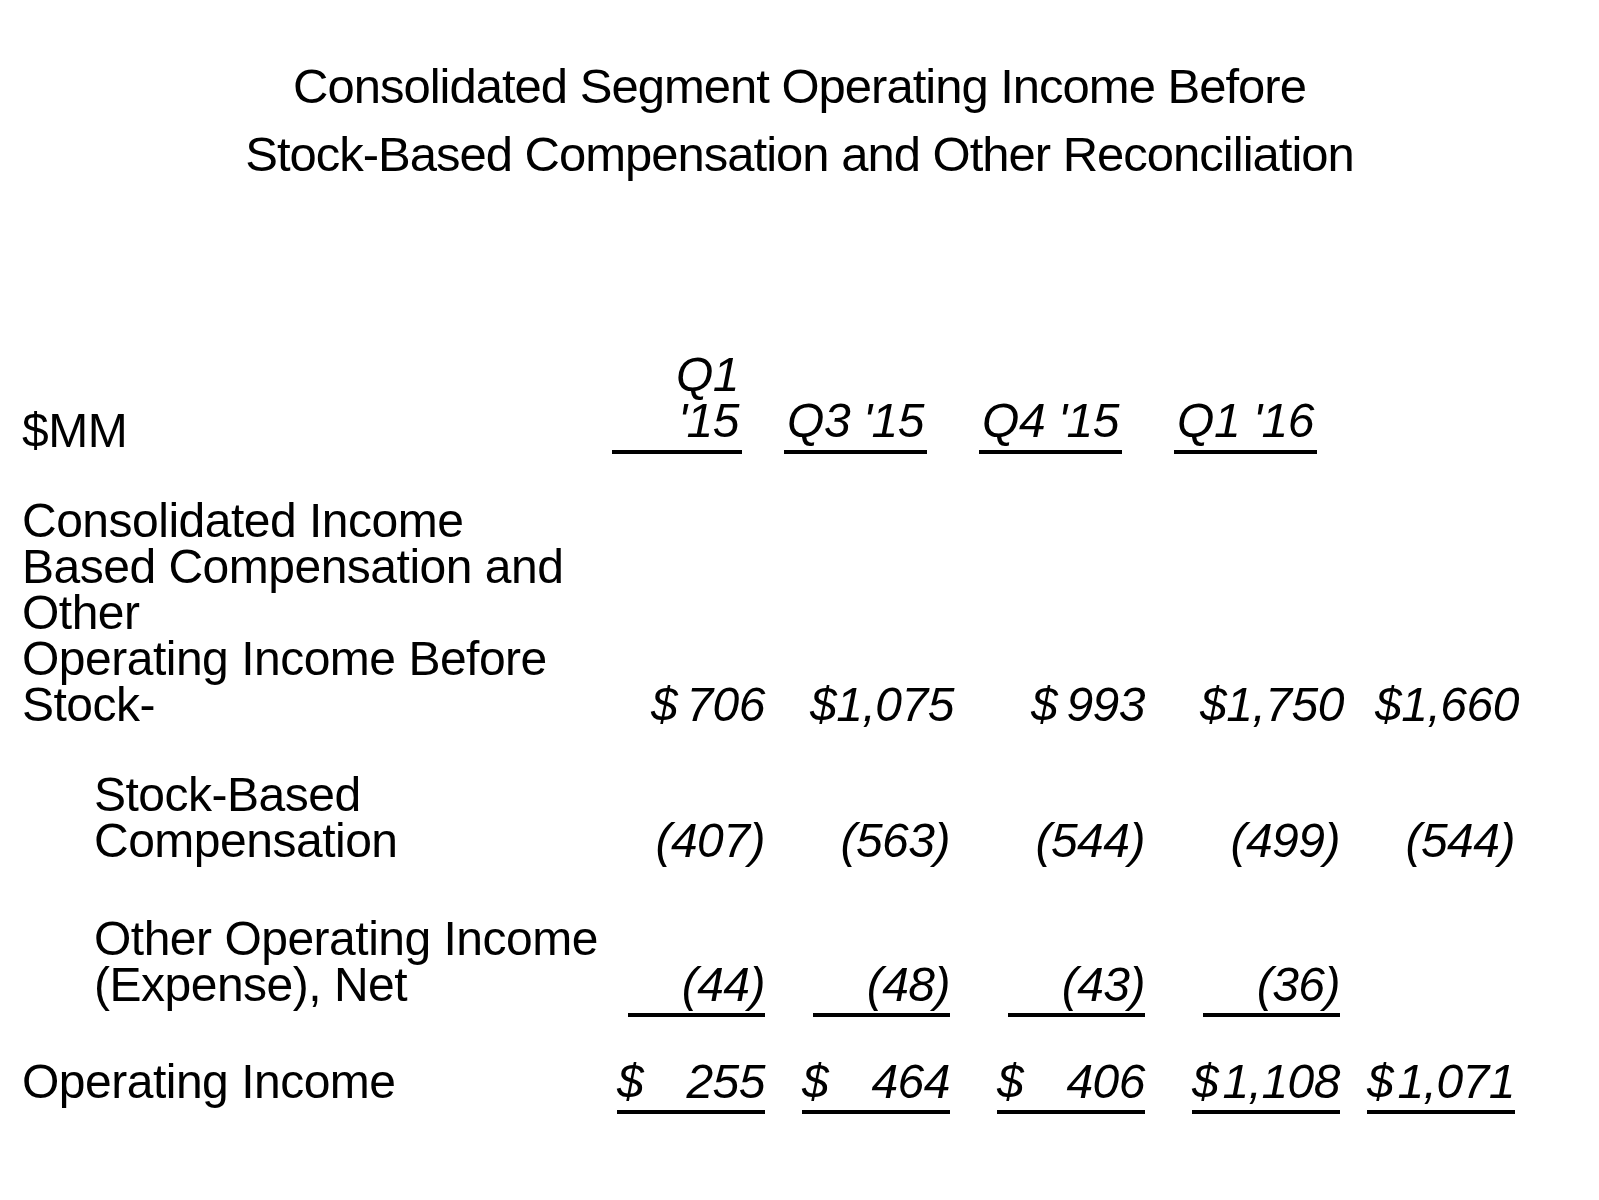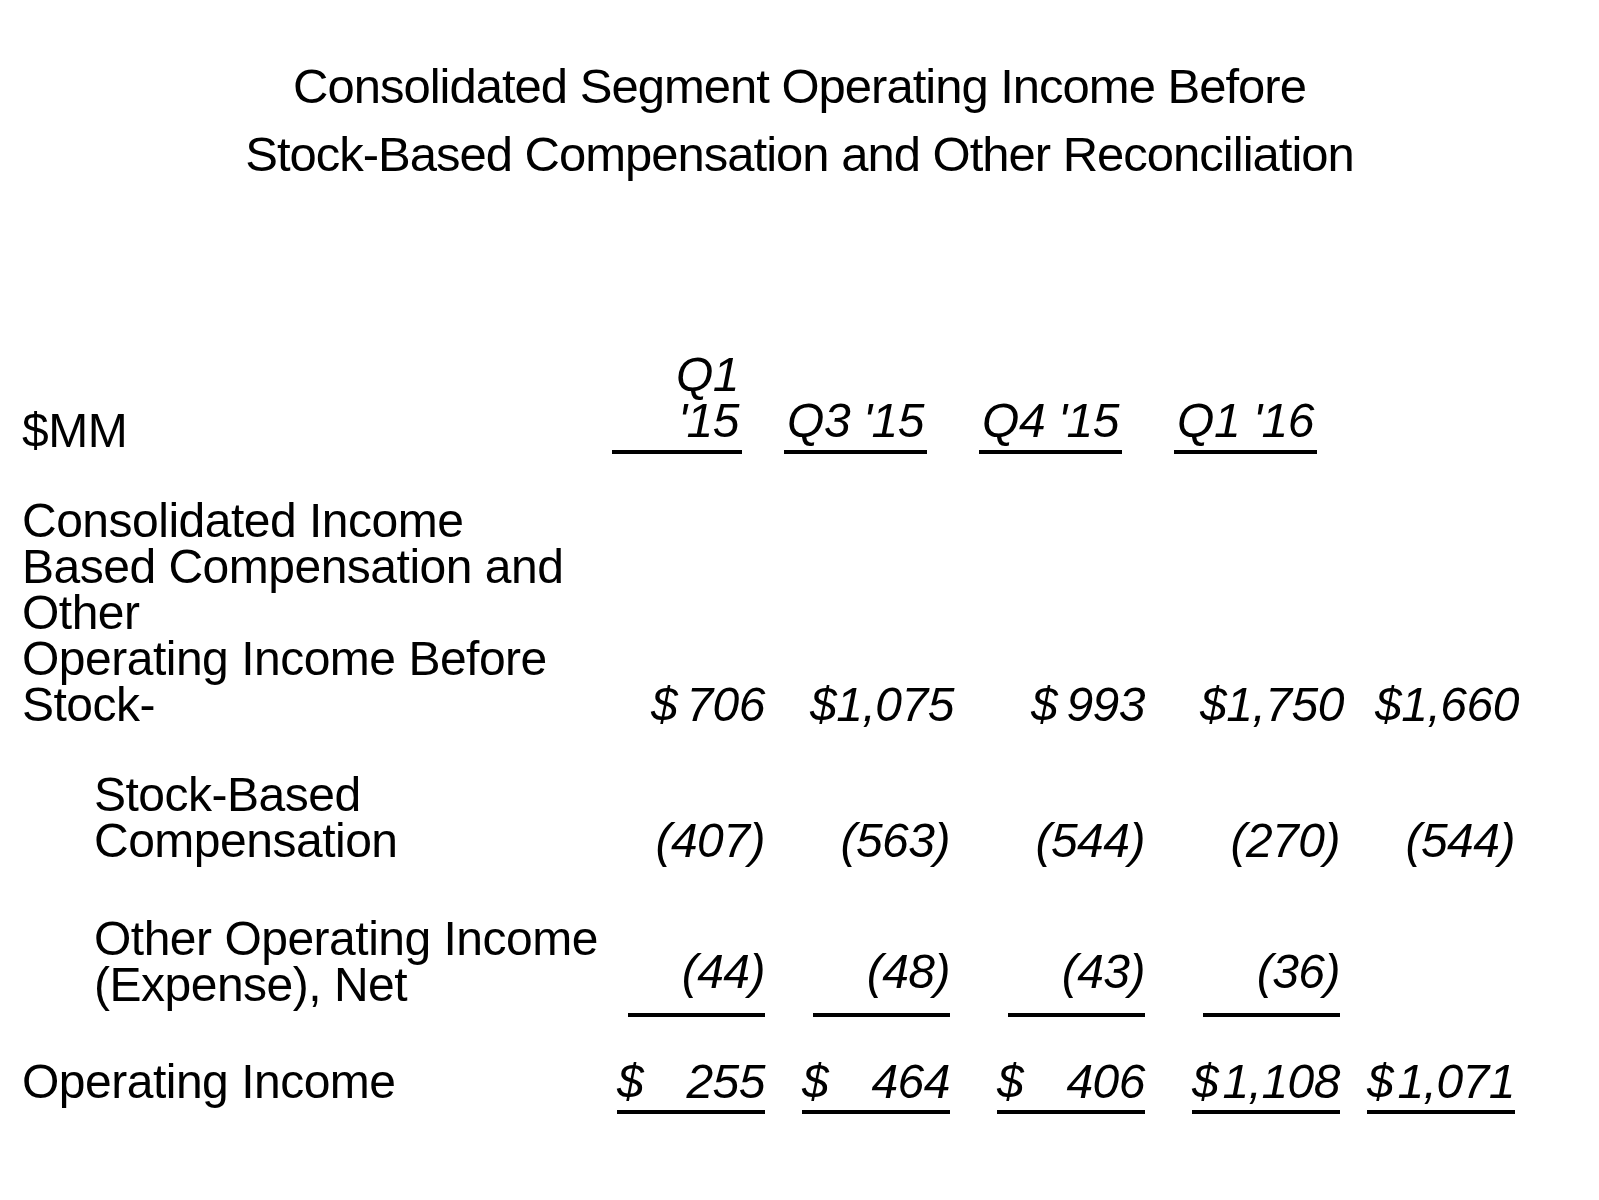--- a/index.html
+++ b/index.html
@@ -66,21 +66,21 @@
     width: 148px;
     border-bottom: 4px solid #000;
     padding-bottom: 5px;
   }
   .uline {
     display: block;
     width: 137px;
     margin-left: auto;
     text-align: right;
     border-bottom: 4px solid #000;
-    padding-bottom: 18px;
+    padding-bottom: 5px;
   }
 </style>
 </head>
 <body>
 
 <div class="slide">
 
   <h1 class="title">
     <span class="title-line">Consolidated Segment Operating Income Before</span>
     <span class="title-line">Stock-Based Compensation and Other Reconciliation</span>
@@ -149,21 +149,21 @@
       <div class="cell num-cell">
         <span class="plain">(407)</span>
       </div>
       <div class="cell num-cell">
         <span class="plain">(563)</span>
       </div>
       <div class="cell num-cell">
         <span class="plain">(544)</span>
       </div>
       <div class="cell num-cell">
-        <span class="plain">(270)</span>
+        <span class="plain">(499)</span>
       </div>
       <div class="cell num-cell">
         <span class="plain">(544)</span>
       </div>
     </div>
 
     <div class="row row-2">
       <div class="cell label-cell indent">
         <div class="lbl-line">Other Operating Income</div>
         <div class="lbl-line">(Expense), Net</div>

